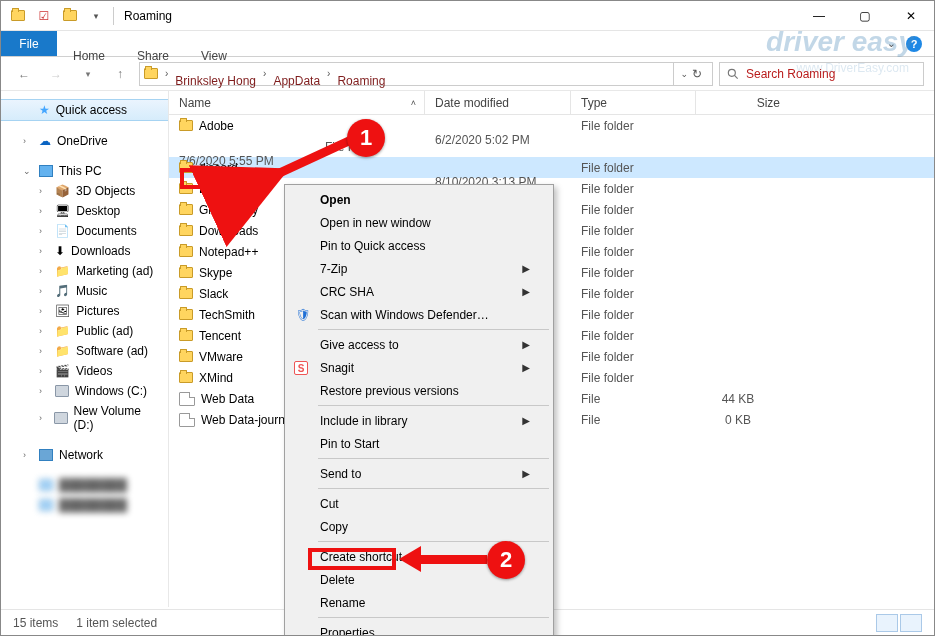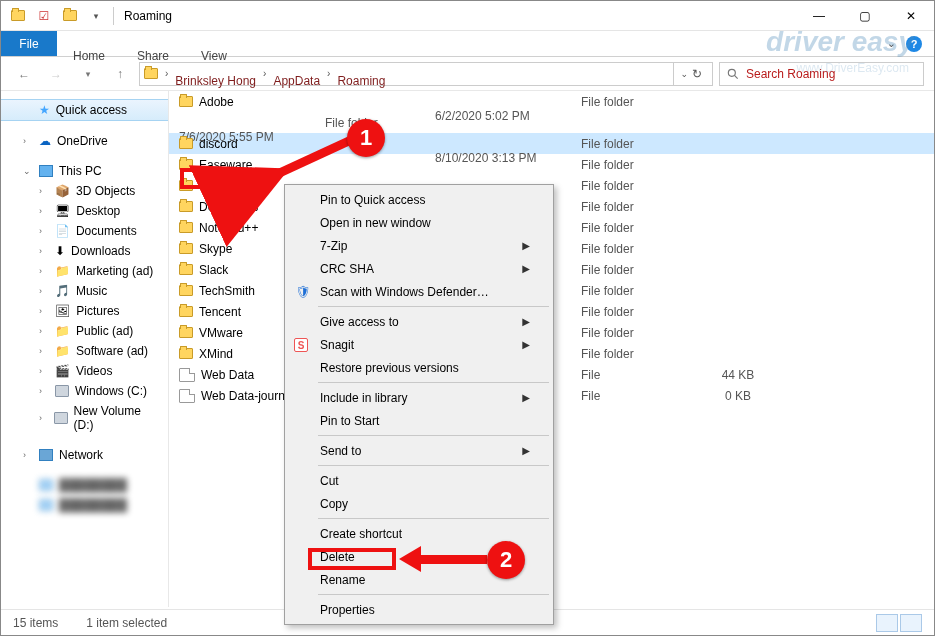--- a/index.html
+++ b/index.html
@@ -57,21 +57,21 @@
 .row { display:flex; height:21px; align-items:center; }
 .row.selected { background:#cde8ff; }
 .cell.name{width:256px;display:flex;align-items:center;gap:6px;padding-left:10px;text-align:right;}
 .cell.date{width:146px;padding-left:10px;color:#555;margin-top:28px;}
 .cell.type{width:125px;padding-left:10px;color:#555;}
 .cell.size{width:100px;text-align:center;padding-right:16px;color:#555;}
 .file-ico{width:16px;height:14px;background:#fff;border:1px solid #999;border-radius:1px;display:inline-block;position:relative;}
 .file-ico::after{content:"";position:absolute;top:-1px;right:-1px;width:5px;height:5px;background:#fff;border-left:1px solid #999;border-bottom:1px solid #999;}
 
 
-.status{position:absolute;bottom:0;left:0;right:0;height:26px;border-top:1px solid #e5e5e5;display:flex;align-items:center;padding:0 12px;color:#555;gap:28px;}
+.status{position:absolute;bottom:0;left:0;right:0;height:26px;border-top:1px solid #e5e5e5;display:flex;align-items:center;padding:0 12px;color:#555;gap:18px;}
 .status .view-btns{margin-left:auto;display:flex;gap:2px;}
 .status .vb{width:22px;height:18px;border:1px solid #aac9e8;background:#e9f3fd;}
 
 
 .ctx{position:absolute;left:283px;top:183px;width:270px;background:#f0f0f0;border:1px solid #a0a0a0;box-shadow:3px 3px 6px rgba(0,0,0,0.25);padding:3px;z-index:50;}
 .ctx .mi{display:flex;align-items:center;height:23px;padding-left:32px;padding-right:20px;position:relative;}
 .ctx .mi .ico{position:absolute;left:6px;width:18px;display:flex;justify-content:center;}
 .ctx .mi.bold{font-weight:600;}
 .ctx .mi .sub-arrow{margin-left:auto;color:#333;font-size:10px;}
 .ctx hr{border:none;border-top:1px solid #c8c8c8;margin:3px 1px 3px 30px;}
@@ -239,20 +239,29 @@
         <span class="monitor"></span>
         <span>████████</span>
       </div>
     <div class="nav-item sub" style="filter:blur(3px);opacity:.6;">
         <span class="monitor"></span>
         <span>████████</span>
       </div>
   </div>
 
   <div class="content">
+    <div class="cols">
+      <div class="col name">
+          <span>Name</span>
+          <span class="sort-ind">˄</span>
+        </div>
+      <div class="col date">Date modified</div>
+      <div class="col type">Type</div>
+      <div class="col size">Size</div>
+    </div>
     <div class="rows" id="rows">
         <div class="row">
           <div class="cell name">
             <span class="folder-mini"></span>
             <span>Adobe</span>
           </div>
           <div class="cell date">6/2/2020 5:02 PM</div>
           <div class="cell type">File folder</div>
           <div class="cell size"></div>
         </div>
@@ -385,22 +394,23 @@
 <div class="status">
   <span>15 items</span>
   <span>1 item selected</span>
   <div class="view-btns">
     <div class="vb"></div>
     <div class="vb"></div>
   </div>
 </div>
 
 <div class="ctx">
+  <div class="mi bold">Open</div>
+  <div class="mi">Open in new window</div>
   <div class="mi">Pin to Quick access</div>
-  <div class="mi">Open in new window</div>
   <div class="mi">
       <span>7-Zip</span>
       <span class="sub-arrow">▶</span>
     </div>
   <div class="mi">
       <span>CRC SHA</span>
       <span class="sub-arrow">▶</span>
     </div>
   <div class="mi">
       <span class="ico" style="color:#1e6fd6;">🛡</span>

